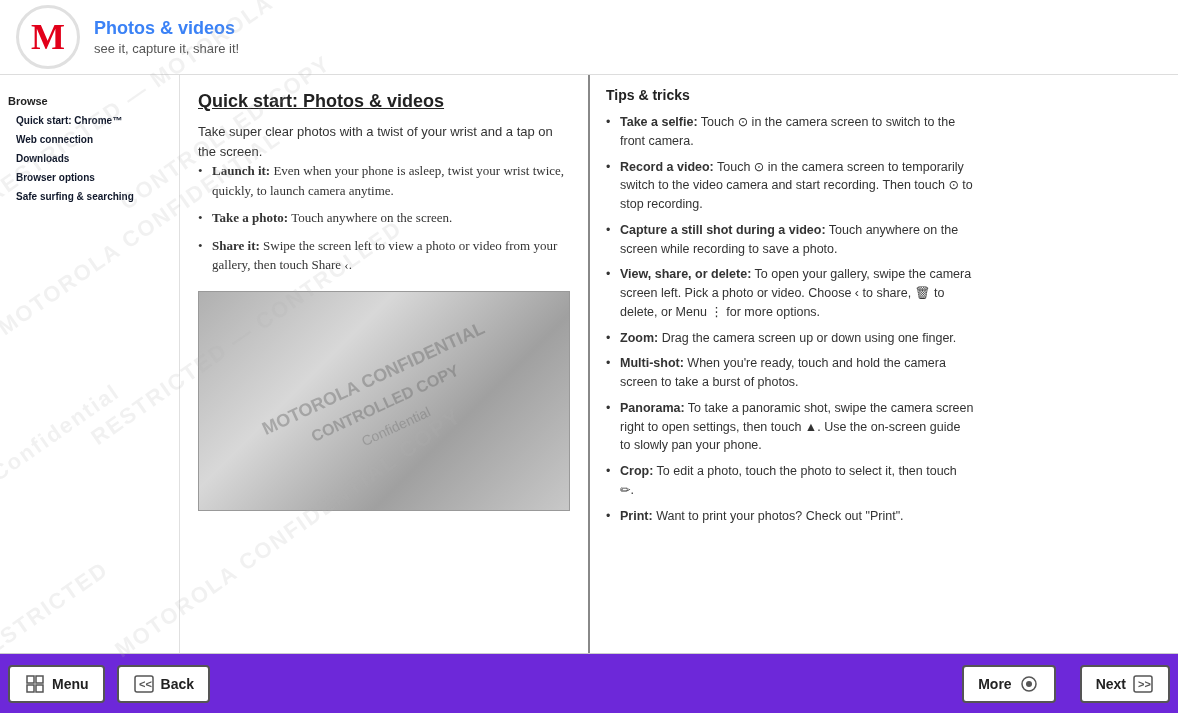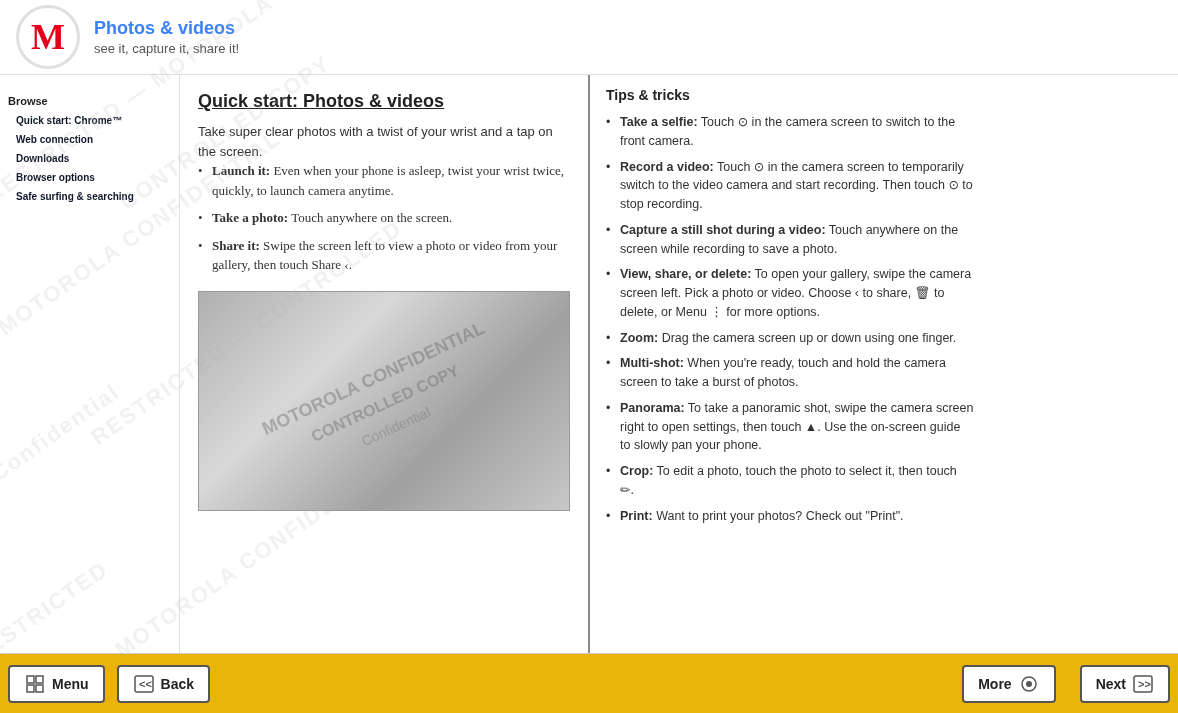--- a/index.html
+++ b/index.html
@@ -182,21 +182,21 @@
       font-weight: bold;
     }
 
     
     .footer {
       height: 60px;
       display: flex;
       align-items: center;
       border-top: 1px solid #ccc;
       padding: 0 8px;
-      background: #eab308;
+      background: #6d28d9;
       justify-content: space-between;
     }
     .footer-left {
       display: flex;
       gap: 12px;
     }
     .footer-right {
       display: flex;
       gap: 24px;
     }

